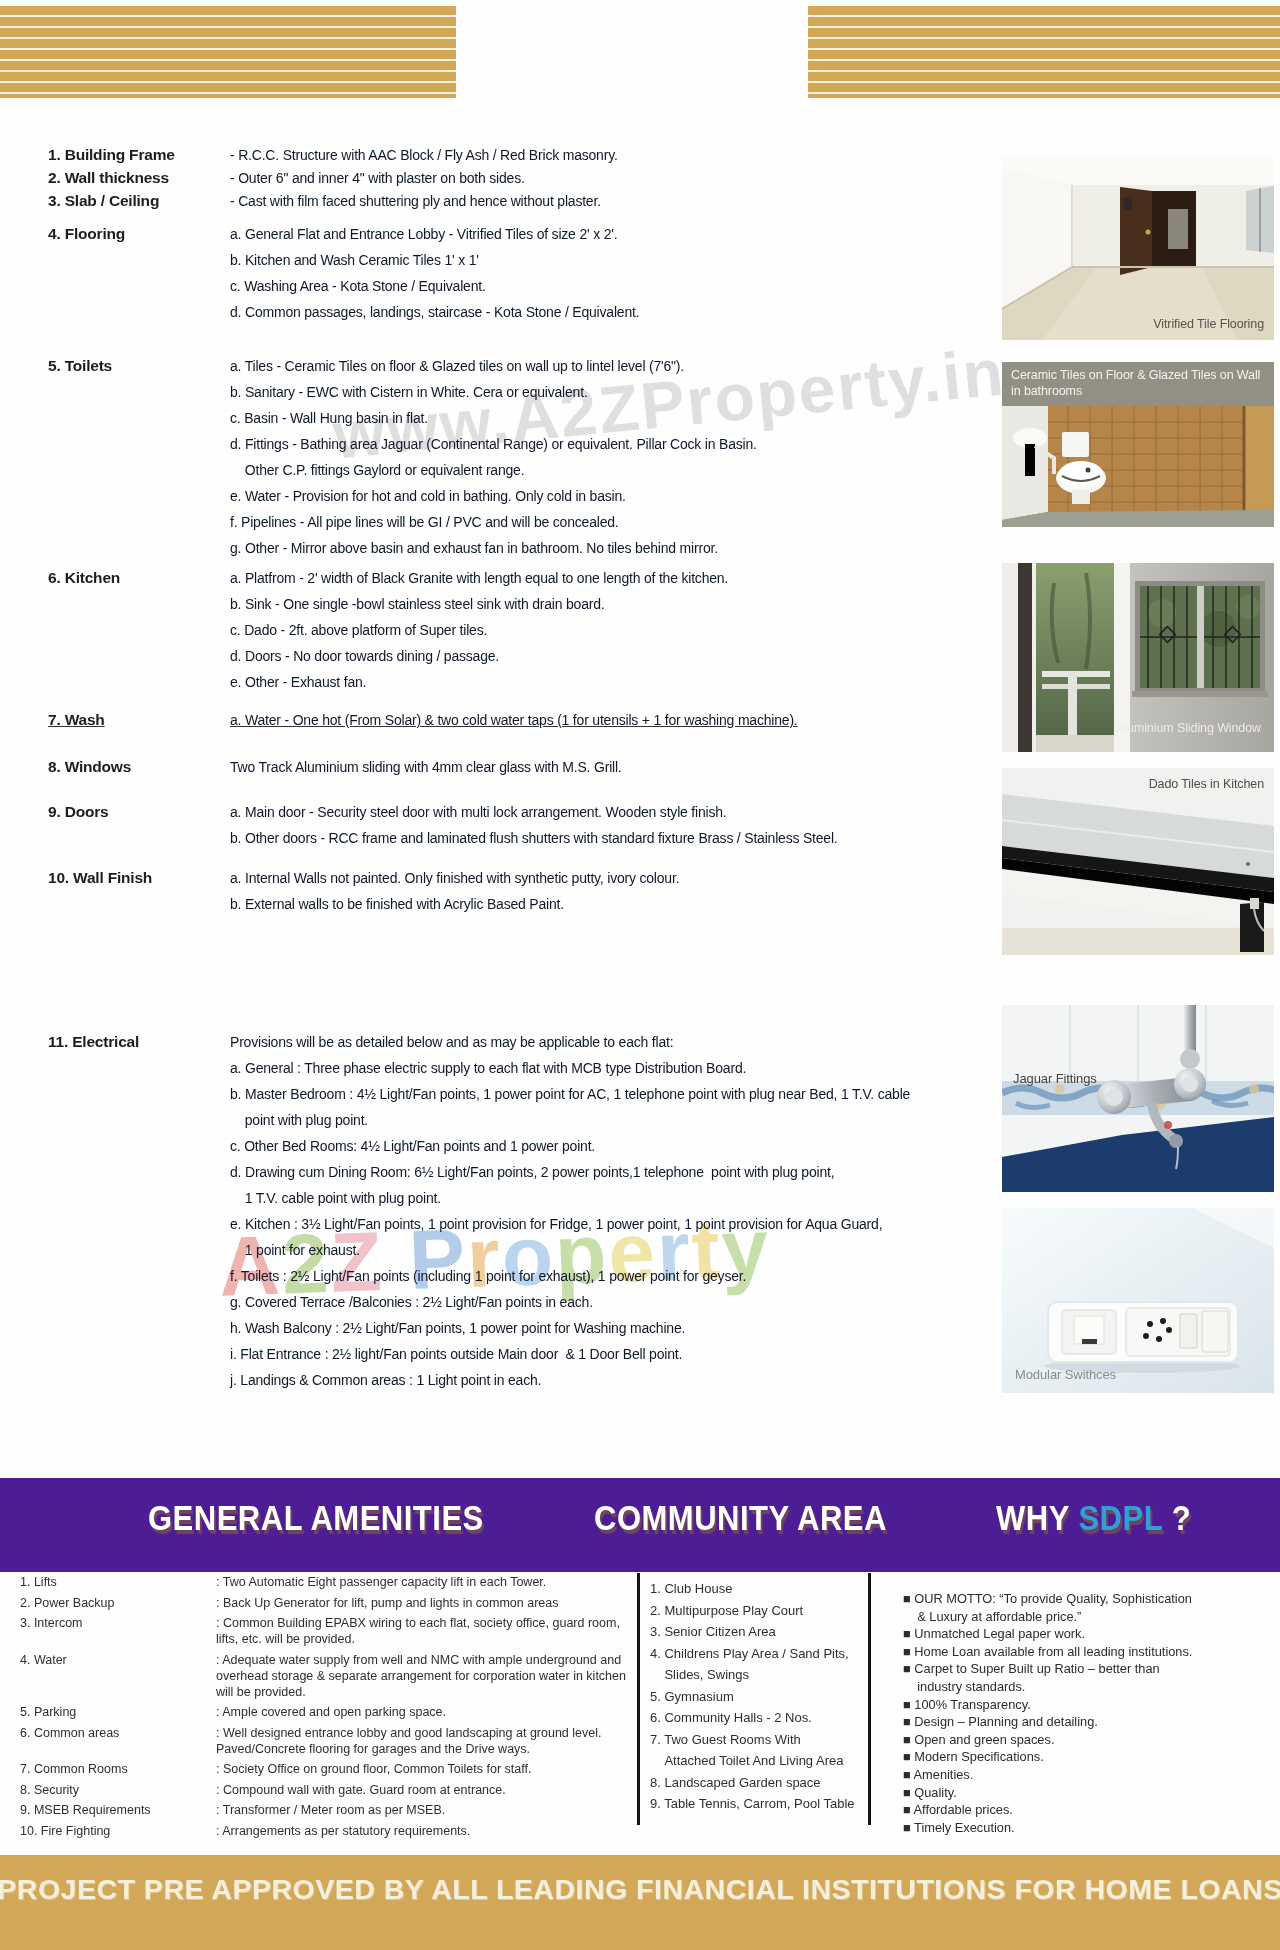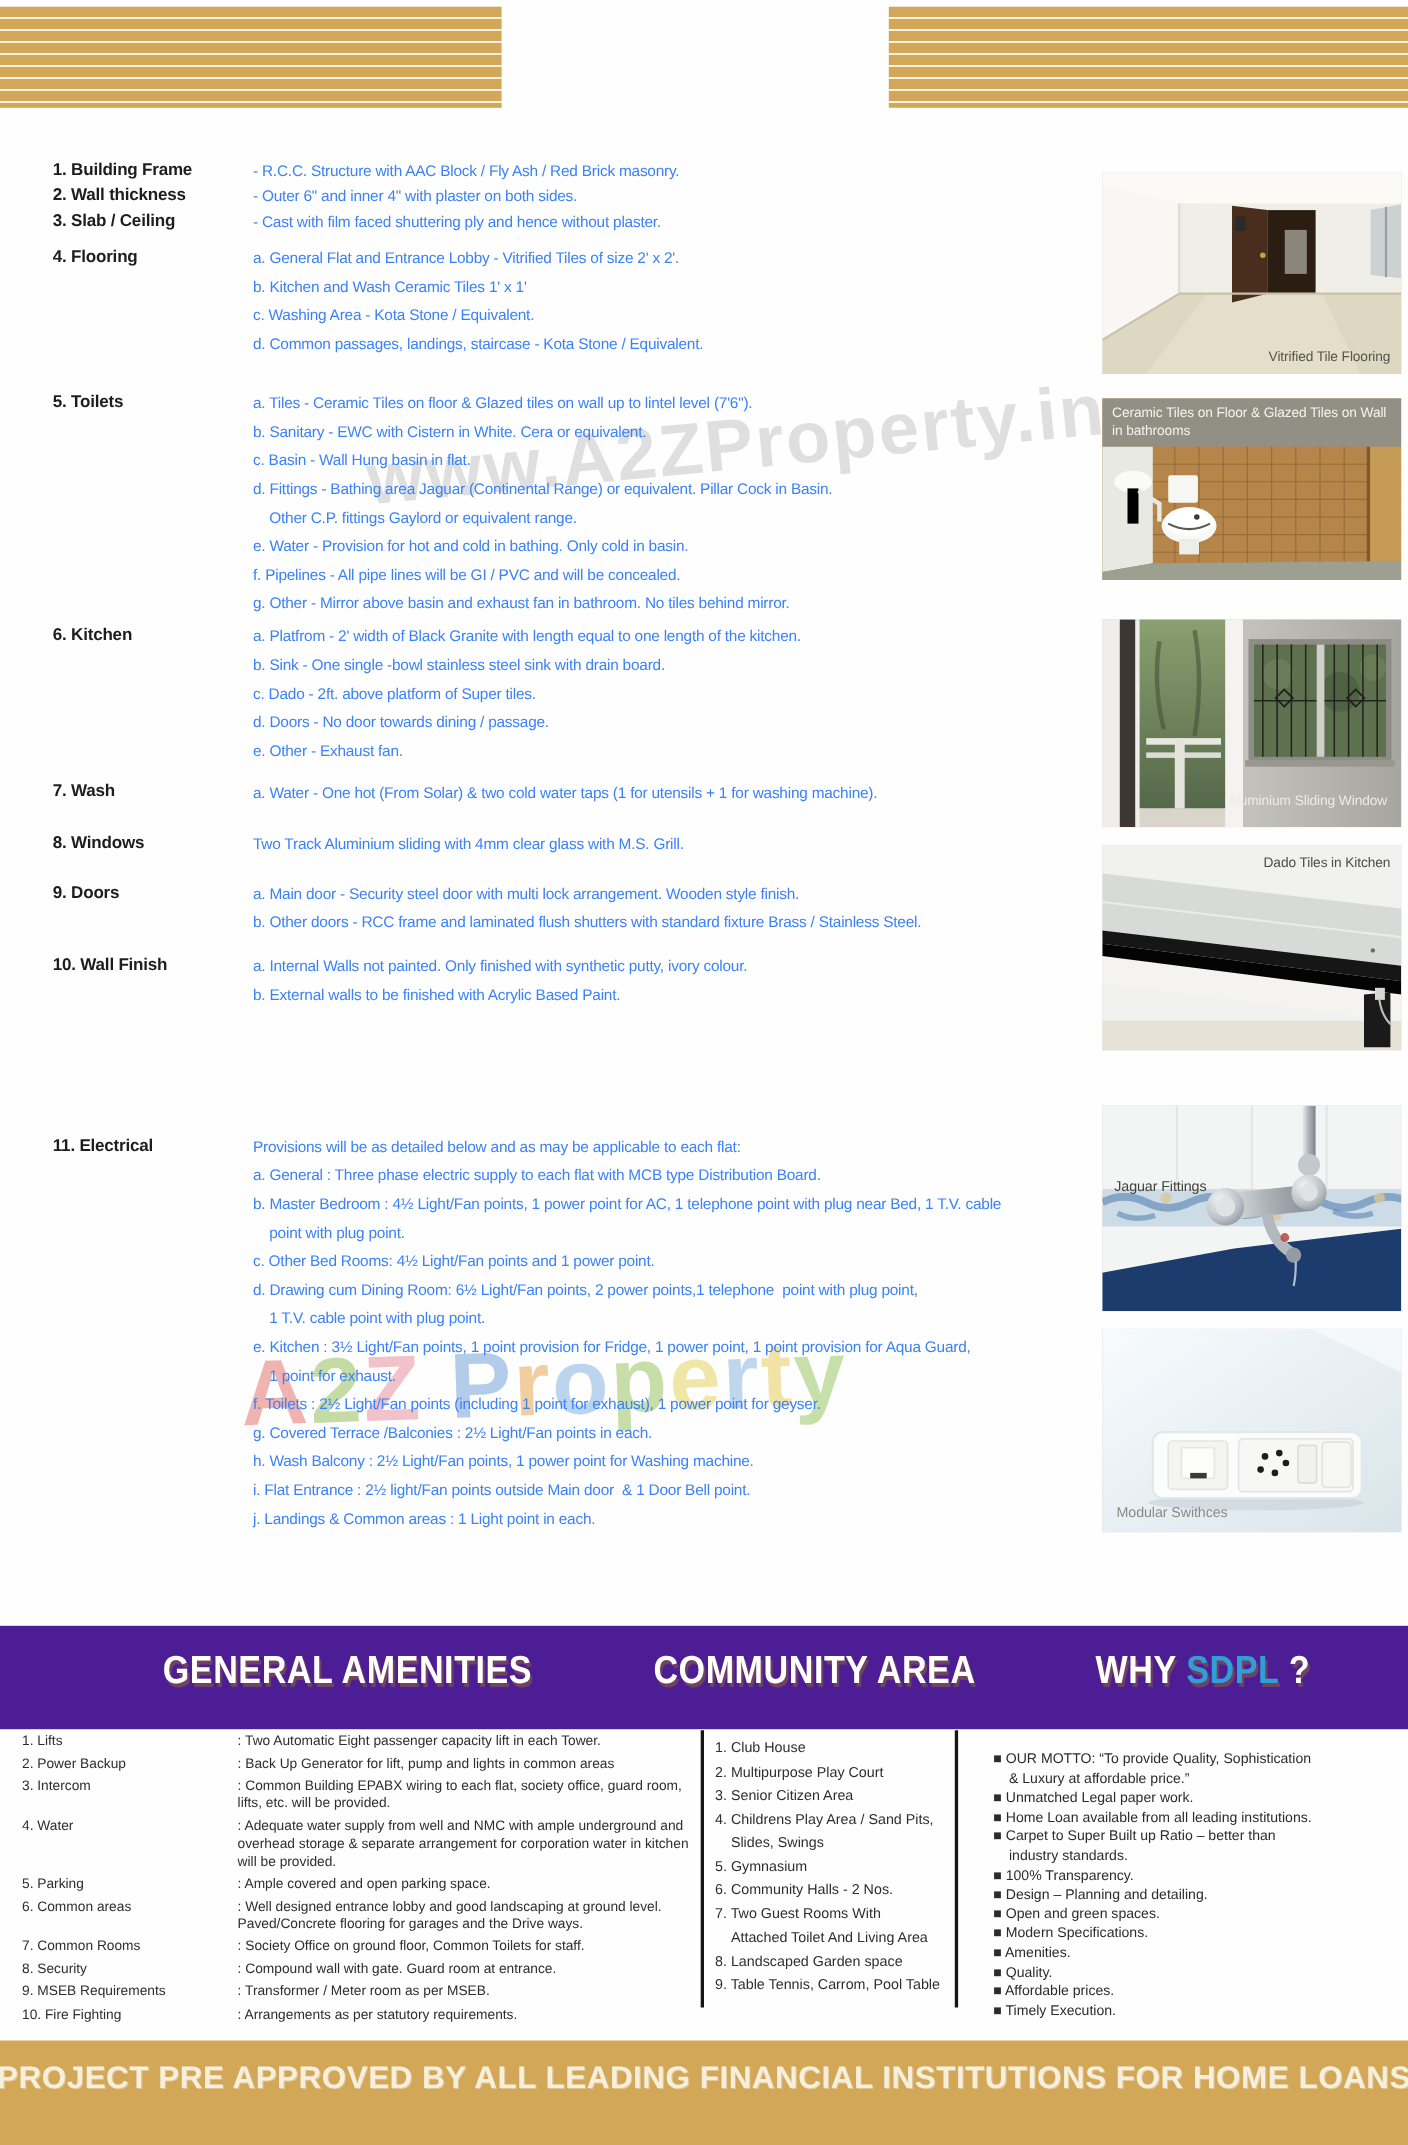--- a/index.html
+++ b/index.html
@@ -26,28 +26,28 @@
 
   
   .spec-col{position:absolute;left:48px;top:0;width:930px;z-index:1;}
   .spec-col div.spec-section{position:absolute;left:0;display:flex;}
   .spec-col div.spec-section:nth-of-type(1){top:145px;}
   .spec-col div.spec-section:nth-of-type(2){top:168px;}
   .spec-col div.spec-section:nth-of-type(3){top:191px;}
   .spec-col div.spec-section:nth-of-type(4){top:224px;}
   .spec-col div.spec-section:nth-of-type(5){top:356px;}
   .spec-col div.spec-section:nth-of-type(6){top:568px;}
-  .spec-col div.spec-section:nth-of-type(7){top:710px;}
+  .spec-col div.spec-section:nth-of-type(7){top:710px;text-decoration:underline;}
   .spec-col div.spec-section:nth-of-type(8){top:757px;}
   .spec-col div.spec-section:nth-of-type(9){top:802px;}
   .spec-col div.spec-section:nth-of-type(10){top:868px;}
   .spec-col div.spec-section:nth-of-type(11){top:1032px;}
   .spec-head{width:182px;flex:none;font-size:15.5px;font-weight:bold;color:#1d1d1d;letter-spacing:-.2px;line-height:20px;}
   .spec-lines{width:765px;}
-  .spec-line{font-size:14px;color:#3b82f6;letter-spacing:-.2px;line-height:20px;margin-bottom:6px;white-space:pre-wrap;}
+  .spec-line{font-size:14px;color:#0f172a;letter-spacing:-.2px;line-height:20px;margin-bottom:6px;white-space:pre-wrap;}
 
   
   .photo{position:absolute;left:1002px;width:272px;overflow:hidden;z-index:2;background:#ddd;}
   .photo svg{display:block;}
   .ph-1{top:157px;height:183px;text-align:right;} .ph-2{top:362px;height:165px;} .ph-3{top:563px;height:189px;}
   .ph-4{top:768px;height:187px;} .ph-5{top:1005px;height:187px;} .ph-6{top:1208px;height:185px;}
   .cap{position:absolute;font-size:12.5px;line-height:16px;letter-spacing:-.1px;}
   .cap-1{right:10px;bottom:8px;color:#55554f;}
   .cap-2{left:9px;top:5px;color:#f4f4ee;width:252px;}
   .cap-3{right:13px;bottom:16px;color:#ecebe4;}

